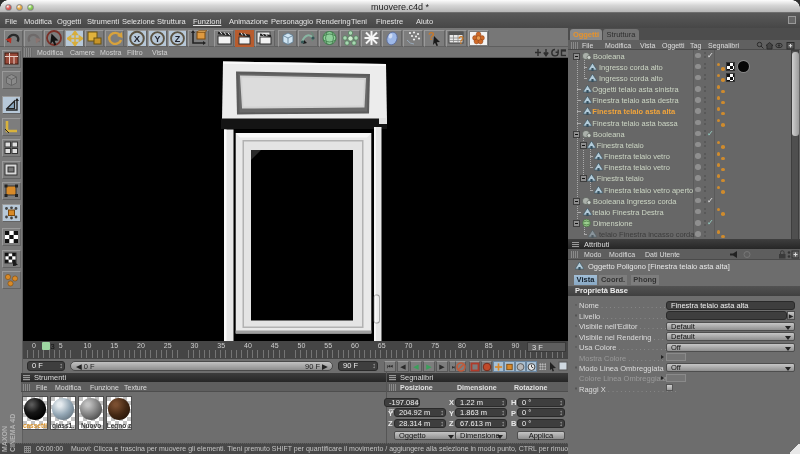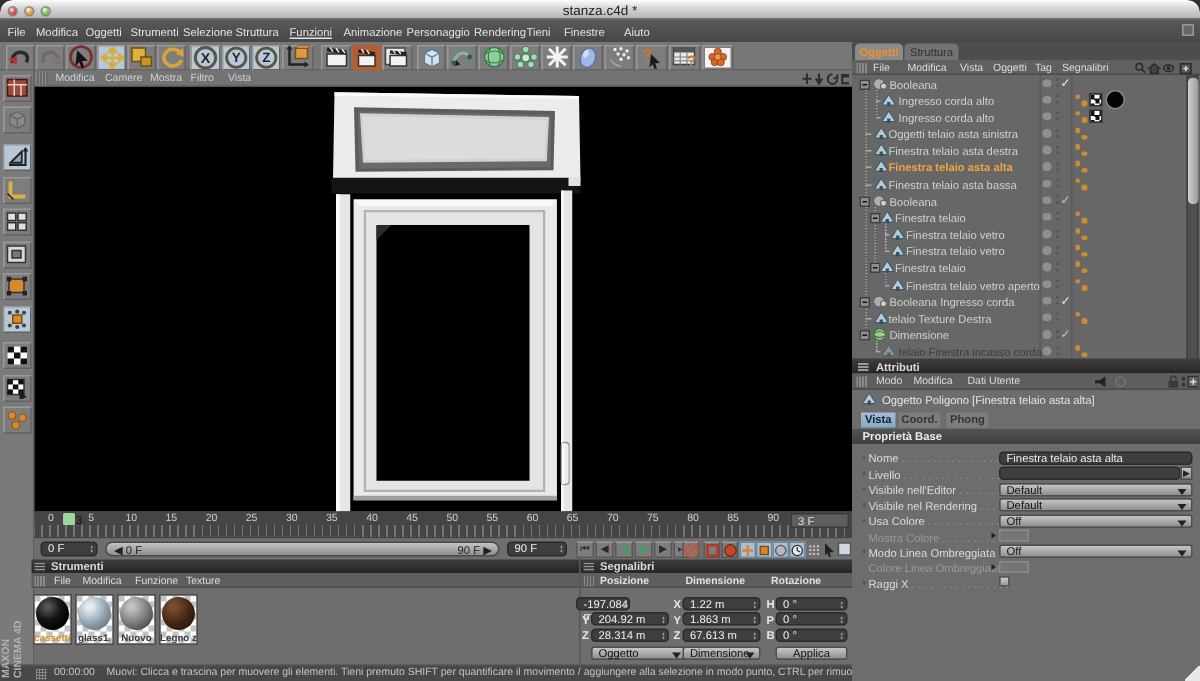--- a/index.html
+++ b/index.html
@@ -1,32 +1,32 @@
 <!DOCTYPE html>
 <html><head><meta charset="utf-8"><style>
 *{margin:0;padding:0;box-sizing:border-box;font-family:"Liberation Sans",sans-serif;}
 html,body{width:800px;height:454px;overflow:hidden;background:#787878;}
 .abs{position:absolute;}
 body{position:relative;font-size:9px;}
 .tb-btn{position:absolute;top:29.5px;height:17.5px;background:#7d7d7d;border:1px solid #636363;border-top-color:#9a9a9a;border-left-color:#9a9a9a;display:flex;align-items:center;justify-content:center;}
 .sel{background:#b7c8d8 !important;}
 .lb-btn{position:absolute;left:2px;width:19px;height:18px;background:#7d7d7d;border:1px solid #636363;border-top-color:#9a9a9a;border-left-color:#9a9a9a;display:flex;align-items:center;justify-content:center;}
-.hdr{background:linear-gradient(#3c3c3c,#262626);color:#dcdcdc;font-weight:bold;}
+.hdr{background:linear-gradient(#3c3c3c,#262626);color:#dcdcdc;font-weight:normal;}
 .drop{position:absolute;height:9px;background:linear-gradient(#c6c6c6,#8f8f8f);border:1px solid #4e4e4e;border-radius:2px;color:#111;font-size:7.5px;line-height:8px;padding-left:4px;}
 .drop:after{content:"";position:absolute;right:3px;top:3px;border-left:3px solid transparent;border-right:3px solid transparent;border-top:4px solid #222;}
 .din{position:absolute;height:9px;background:#3e3e3e;border:1px solid #2a2a2a;border-radius:3px;color:#efefef;font-size:7.5px;line-height:8px;padding-left:4px;}
 .dots{color:#9a9a9a;}
 </style></head><body>
 <div class="abs" style="left:0;top:0;width:800px;height:13px;background:linear-gradient(#fdfdfd,#d6d6d6 45%,#b6b6b6);border-bottom:1px solid #6e6e6e;border-radius:6px 6px 0 0;"></div>
 <div class="abs" style="left:0;top:0;width:8px;height:8px;background:radial-gradient(circle at 8px 8px, transparent 7.5px, #2e2e2e 8px);z-index:60;"></div>
 <div class="abs" style="left:792px;top:0;width:8px;height:8px;background:radial-gradient(circle at 0 8px, transparent 7.5px, #2e2e2e 8px);z-index:60;"></div>
 <div class="abs" style="left:4.5px;top:3.5px;width:7px;height:7px;border-radius:50%;background:radial-gradient(circle at 35% 30%, #fff 0%, #e2615e 40%, #b03835 100%);border:0.5px solid #888;"></div>
 <div class="abs" style="left:15.5px;top:3.5px;width:7px;height:7px;border-radius:50%;background:radial-gradient(circle at 35% 30%, #fff 0%, #e9b04e 40%, #c78b2d 100%);border:0.5px solid #888;"></div>
 <div class="abs" style="left:26.5px;top:3.5px;width:7px;height:7px;border-radius:50%;background:radial-gradient(circle at 35% 30%, #fff 0%, #8fd35e 40%, #63a43a 100%);border:0.5px solid #888;"></div>
-<div class="abs" style="left:0;top:1.5px;width:800px;text-align:center;color:#222;font-size:9px;">stanza.c4d *</div>
+<div class="abs" style="left:0;top:1.5px;width:800px;text-align:center;color:#222;font-size:9px;">muovere.c4d *</div>
 <div class="abs" style="left:0;top:13px;width:800px;height:15px;background:linear-gradient(#595959,#474747);"></div>
 <div class="abs" style="left:5px;top:16.5px;color:#e4e4e4;font-size:7.5px;">File</div>
 <div class="abs" style="left:24px;top:16.5px;color:#e4e4e4;font-size:7.5px;">Modifica</div>
 <div class="abs" style="left:57px;top:16.5px;color:#e4e4e4;font-size:7.5px;">Oggetti</div>
 <div class="abs" style="left:87px;top:16.5px;color:#e4e4e4;font-size:7.5px;">Strumenti</div>
 <div class="abs" style="left:122px;top:16.5px;color:#e4e4e4;font-size:7.5px;">Selezione</div>
 <div class="abs" style="left:157px;top:16.5px;color:#e4e4e4;font-size:7.5px;">Struttura</div>
 <div class="abs" style="left:193px;top:16.5px;color:#e4e4e4;font-size:7.5px;text-decoration:underline;">Funzioni</div>
 <div class="abs" style="left:229px;top:16.5px;color:#e4e4e4;font-size:7.5px;">Animazione</div>
 <div class="abs" style="left:271px;top:16.5px;color:#e4e4e4;font-size:7.5px;">Personaggio</div>
@@ -705,21 +705,21 @@
 <div style="position:absolute;left:25px;top:146.71px;color:#ccd6c4;font-size:7.5px;font-weight:normal;white-space:nowrap;">Booleana Ingresso corda</div>
 <div style="position:absolute;left:127px;top:147.71px;width:5.5px;height:5.5px;border-radius:50%;background:#8f8f8f;"></div>
 <div style="position:absolute;left:135.5px;top:147.21px;width:2px;height:2px;border-radius:50%;background:#555;"></div>
 <div style="position:absolute;left:135.5px;top:151.21px;width:2px;height:2px;border-radius:50%;background:#555;"></div>
 <div style="position:absolute;left:139px;top:145.71px;color:#e8e8e8;font-size:8px;">✓</div>
 <div style="position:absolute;left:8.5px;top:161.88px;width:4.5px;height:1px;background:#aaa;"></div>
 <div style="position:absolute;left:14.7px;top:157.88px;"><svg width="9" height="8" viewBox="0 0 9 8">
         <path d="M4.5 0 L9 7 L0 7 Z" fill="#b4ccda" stroke="#3e5864" stroke-width="0.7"></path>
         <rect x="3.4" y="5" width="2.2" height="3" fill="#35505f"></rect>
       </svg></div>
-<div style="position:absolute;left:24.3px;top:157.88px;color:#ccd6c4;font-size:7.5px;font-weight:normal;white-space:nowrap;">telaio Texture Destra</div>
+<div style="position:absolute;left:24.3px;top:157.88px;color:#ccd6c4;font-size:7.5px;font-weight:normal;white-space:nowrap;">telaio Finestra Destra</div>
 <div style="position:absolute;left:127px;top:158.88px;width:5.5px;height:5.5px;border-radius:50%;background:#8f8f8f;"></div>
 <div style="position:absolute;left:135.5px;top:158.38px;width:2px;height:2px;border-radius:50%;background:#555;"></div>
 <div style="position:absolute;left:135.5px;top:162.38px;width:2px;height:2px;border-radius:50%;background:#555;"></div>
 <div style="position:absolute;left:148.5px;top:157.88px;width:3.5px;height:3.5px;border-radius:50%;background:#cf8b2d;"></div>
 <div style="position:absolute;left:153px;top:162.38px;width:3.5px;height:3.5px;border-radius:50%;background:#cf8b2d;"></div>
 <div style="position:absolute;left:5px;top:170.05px;width:7px;height:7px;background:#8e8e8e;border:1px solid #3e3e3e;">
       <div style="position:absolute;left:1px;top:2px;width:3px;height:1px;background:#111;"></div>
     </div>
 <div style="position:absolute;left:14px;top:169.05px;"><svg width="9" height="8" viewBox="0 0 9 8">
         <circle cx="4.5" cy="4" r="3.8" fill="#9ccf8f" stroke="#3f6a3a" stroke-width="0.7"></circle>

